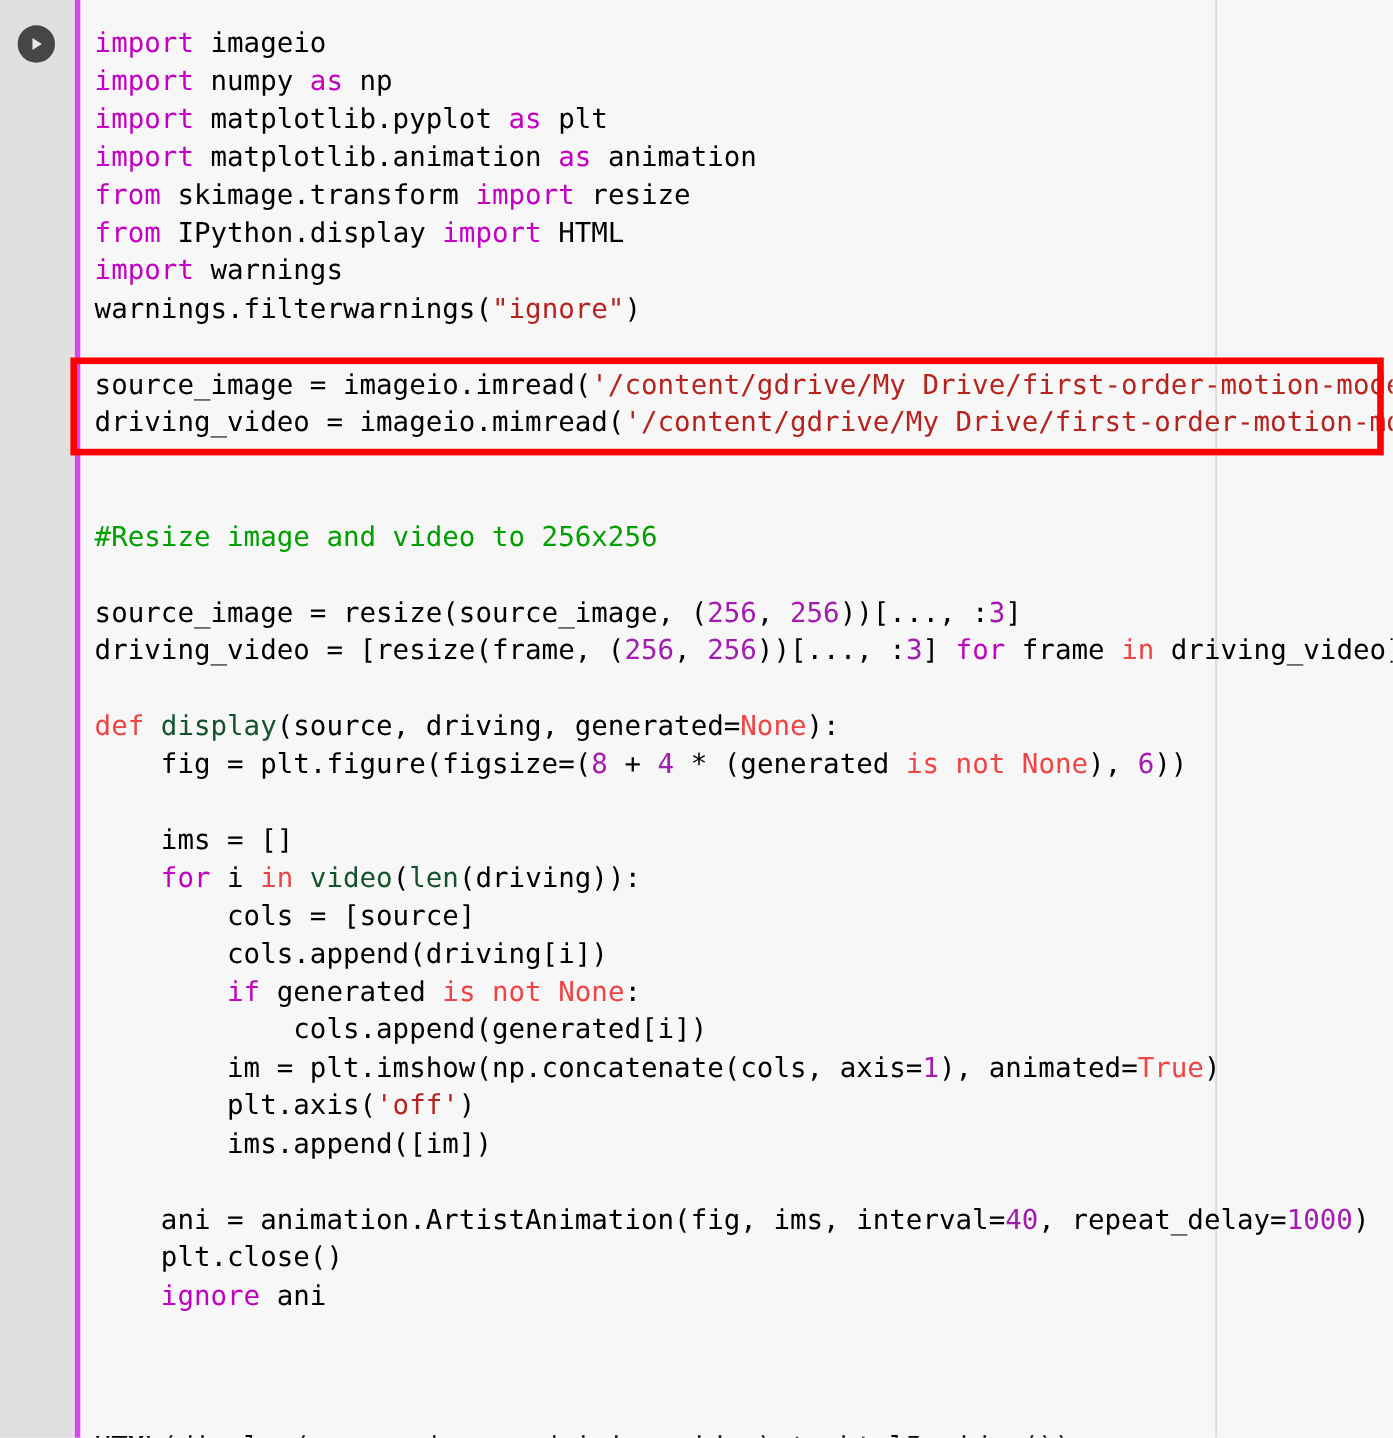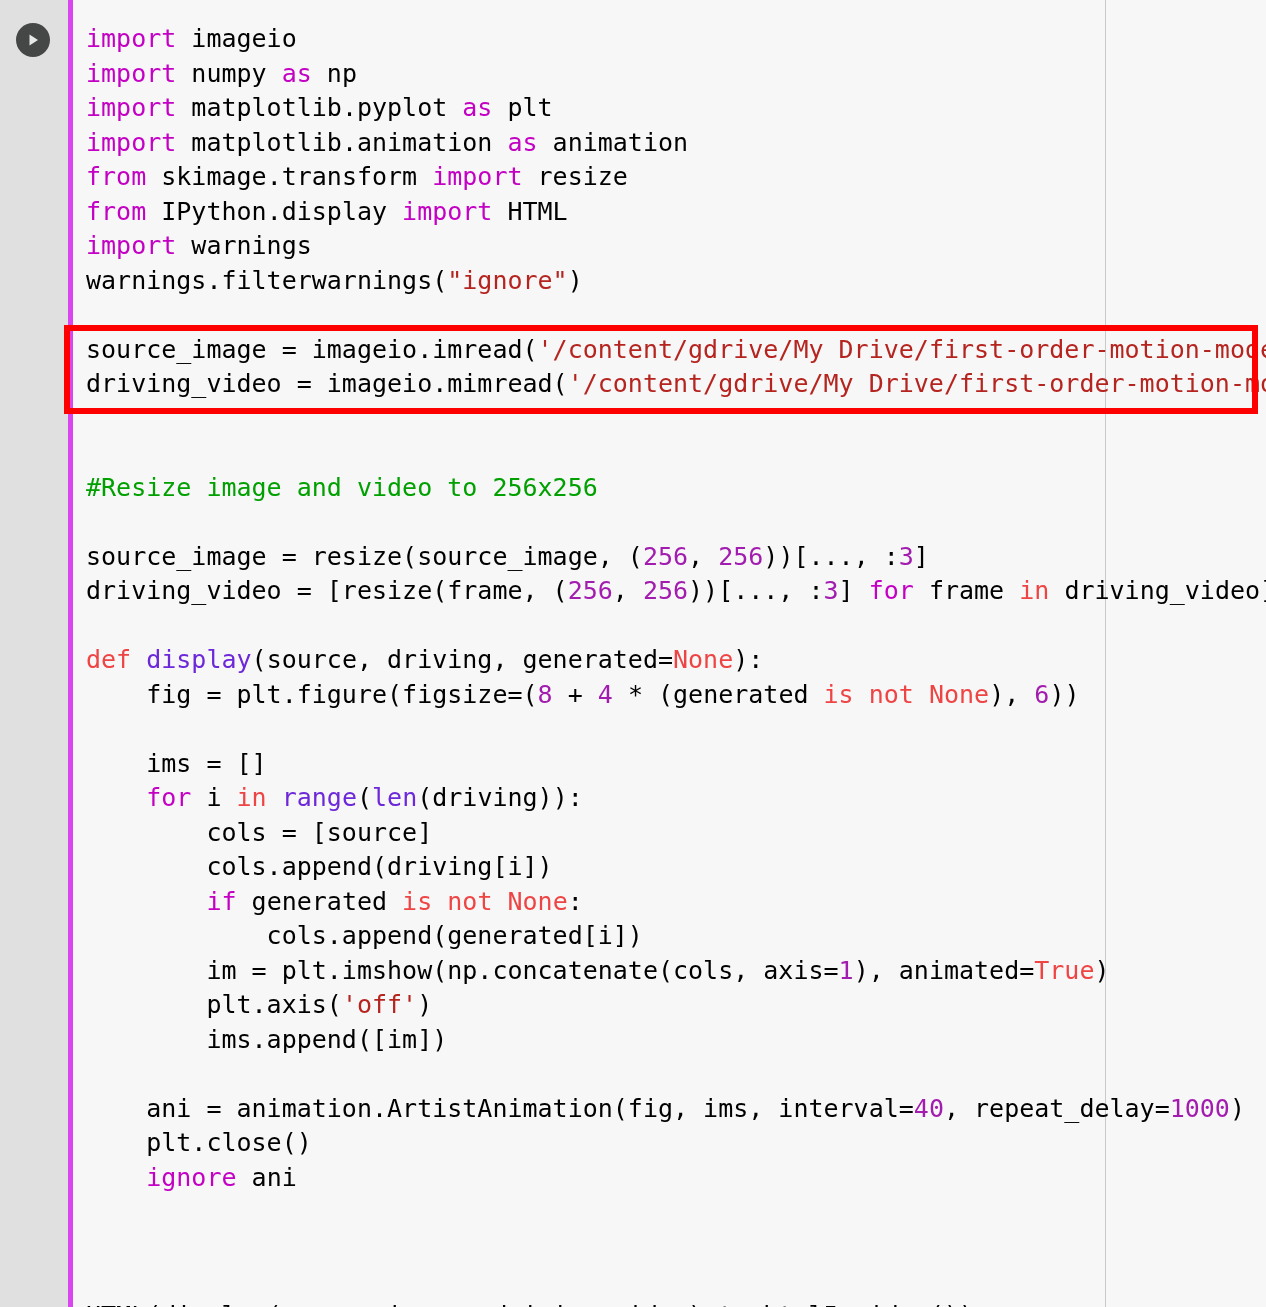--- a/index.html
+++ b/index.html
@@ -75,21 +75,21 @@
     white-space: pre;
     background: transparent;
   }
 
   
   .kw   { color: #c300c3; }   
   .blu  { color: #ef4444; }   
   .str  { color: #b5241f; }   
   .num  { color: #a21caf; }   
   .cmt  { color: #00a000; }   
-  .bi   { color: #6d28d9; }   
+  .bi   { color: #14532d; }   
 
   
   #highlight-box {
     position: absolute;
     left: 64px;
     top: 325px;
     width: 1194px;
     height: 89px;
     border: 6px solid #ff0000;
     box-sizing: border-box;
@@ -130,21 +130,21 @@
 
 <span class="cmt">#Resize image and video to 256x256</span>
 
 source_image = resize(source_image, (<span class="num">256</span>, <span class="num">256</span>))[..., :<span class="num">3</span>]
 driving_video = [resize(frame, (<span class="num">256</span>, <span class="num">256</span>))[..., :<span class="num">3</span>] <span class="kw">for</span> frame <span class="blu">in</span> driving_video]
 
 <span class="blu">def</span> <span class="bi">display</span>(source, driving, generated=<span class="blu">None</span>):
     fig = plt.figure(figsize=(<span class="num">8</span> + <span class="num">4</span> * (generated <span class="blu">is</span> <span class="blu">not</span> <span class="blu">None</span>), <span class="num">6</span>))
 
     ims = []
-    <span class="kw">for</span> i <span class="blu">in</span> <span class="bi">range</span>(<span class="bi">len</span>(driving)):
+    <span class="kw">for</span> i <span class="blu">in</span> <span class="bi">video</span>(<span class="bi">len</span>(driving)):
         cols = [source]
         cols.append(driving[i])
         <span class="kw">if</span> generated <span class="blu">is</span> <span class="blu">not</span> <span class="blu">None</span>:
             cols.append(generated[i])
         im = plt.imshow(np.concatenate(cols, axis=<span class="num">1</span>), animated=<span class="blu">True</span>)
         plt.axis(<span class="str">'off'</span>)
         ims.append([im])
 
     ani = animation.ArtistAnimation(fig, ims, interval=<span class="num">40</span>, repeat_delay=<span class="num">1000</span>)
     plt.close()

